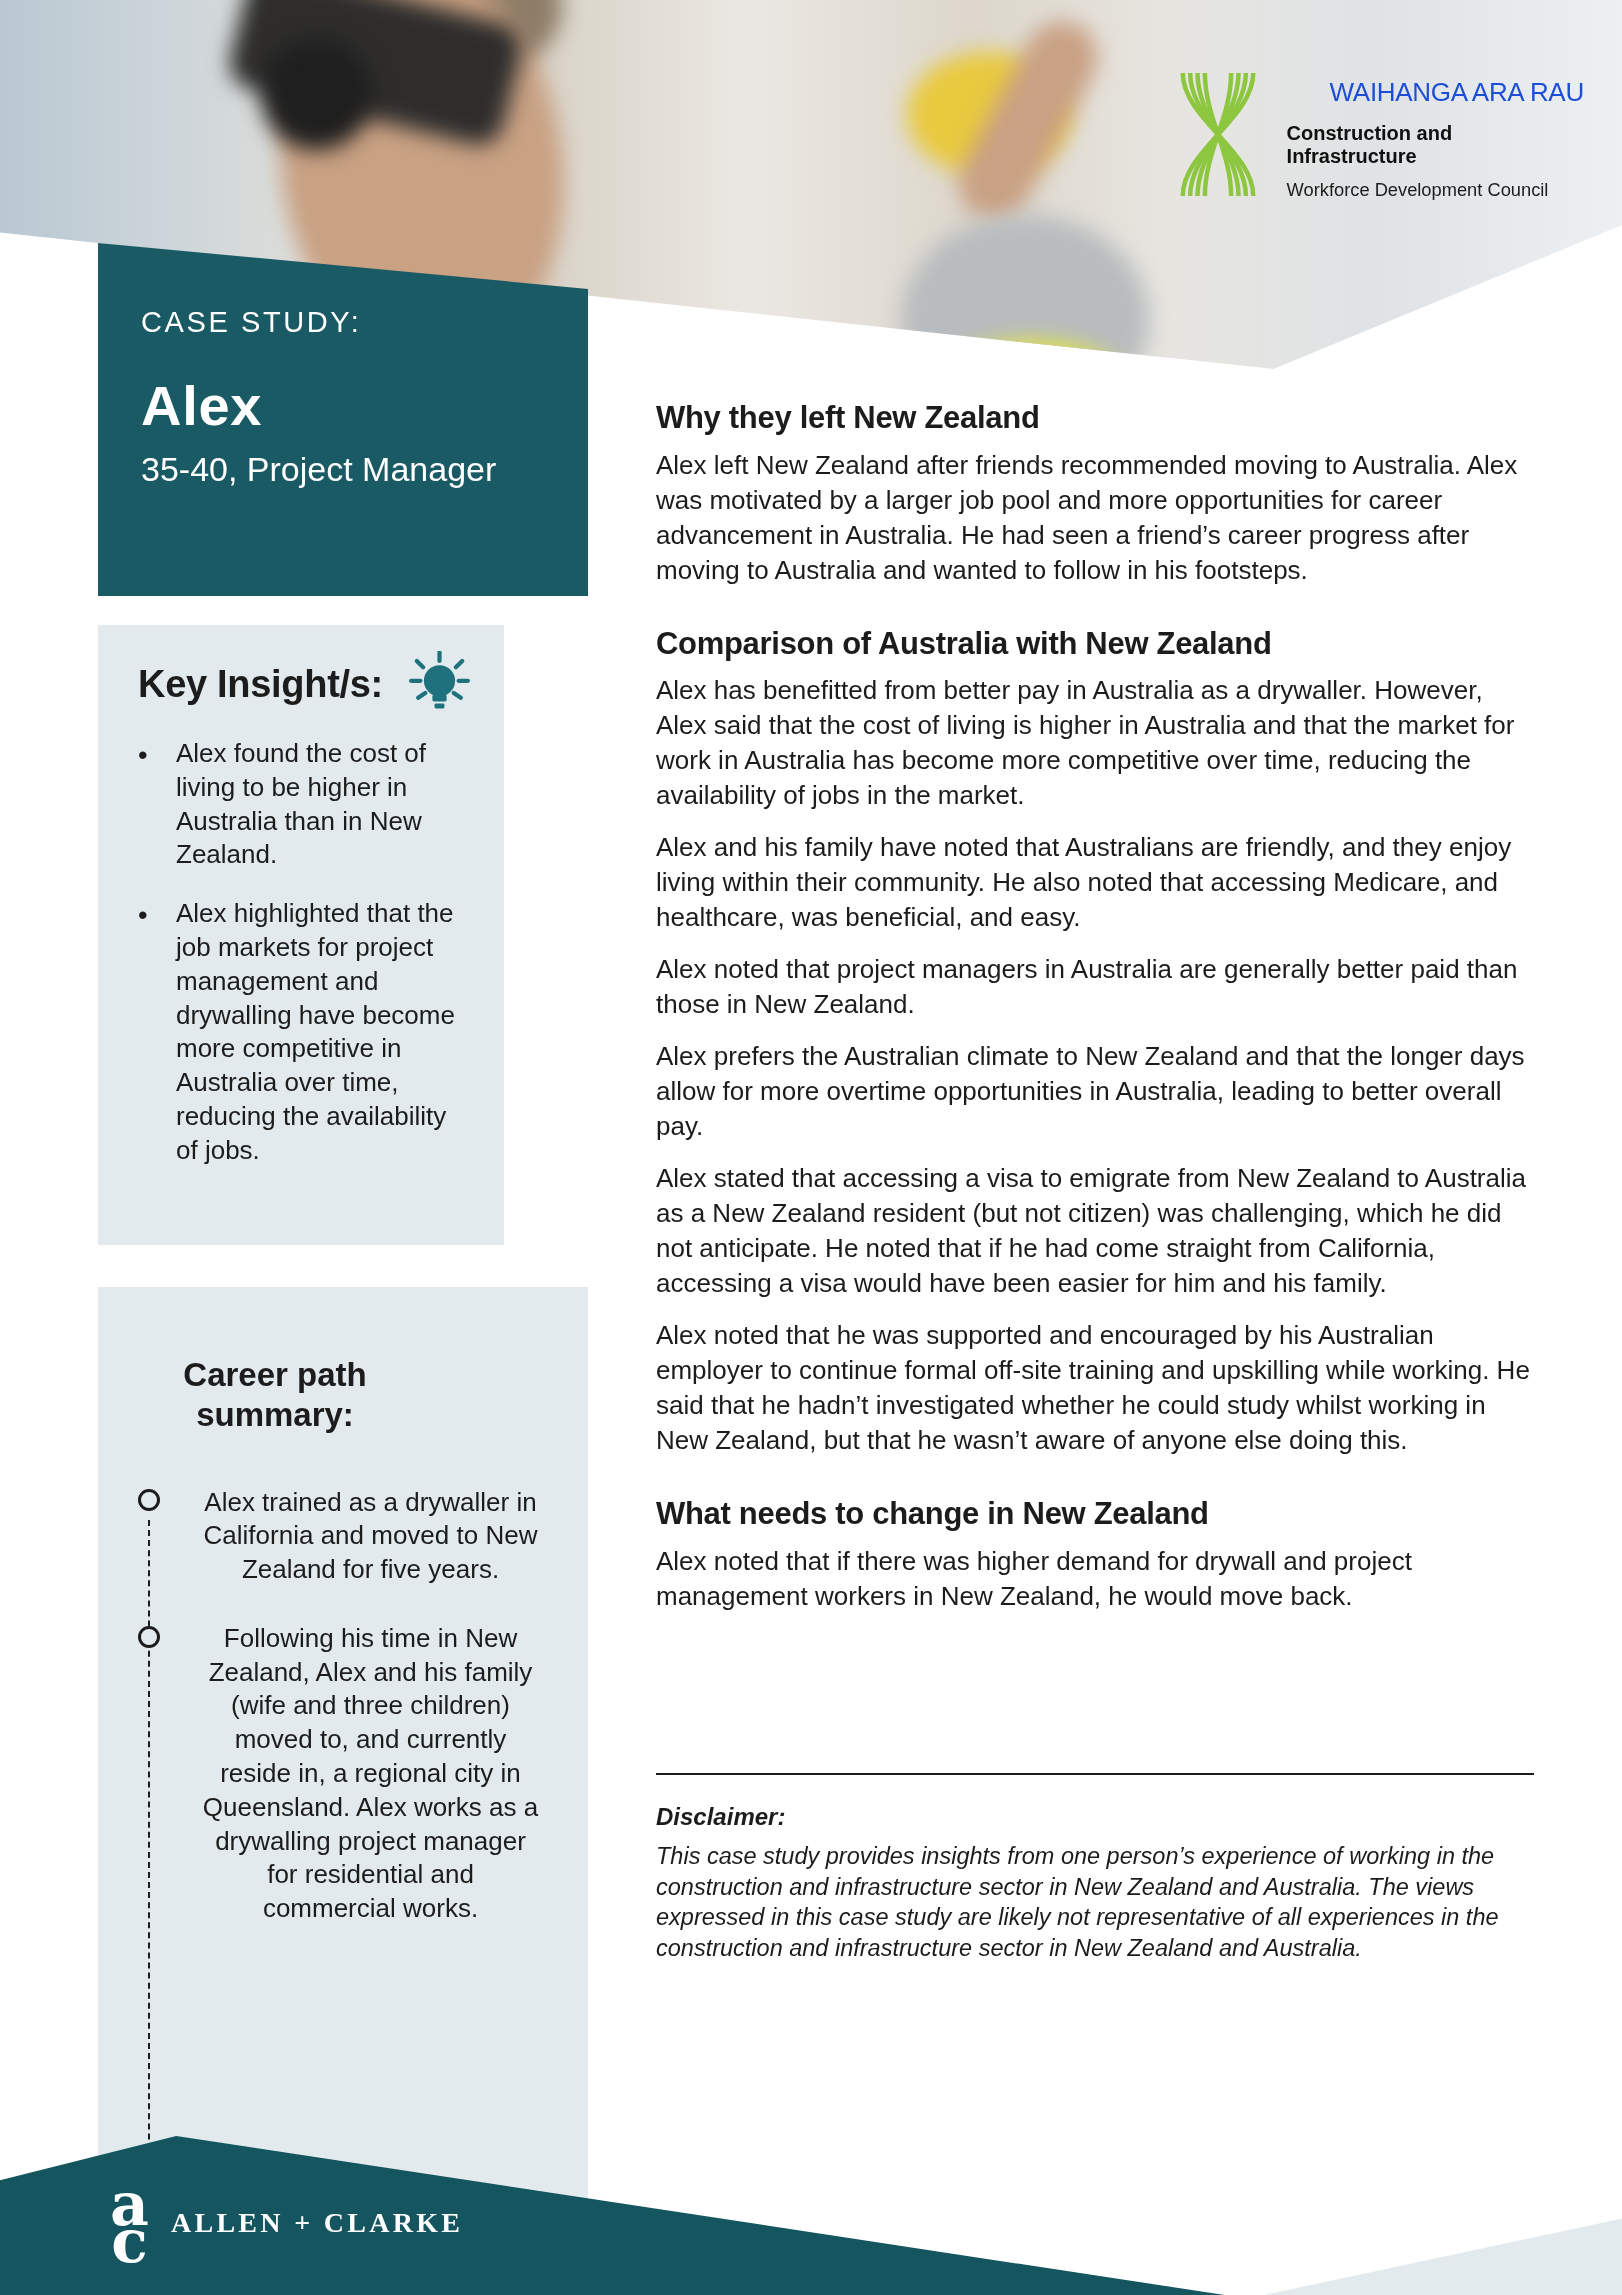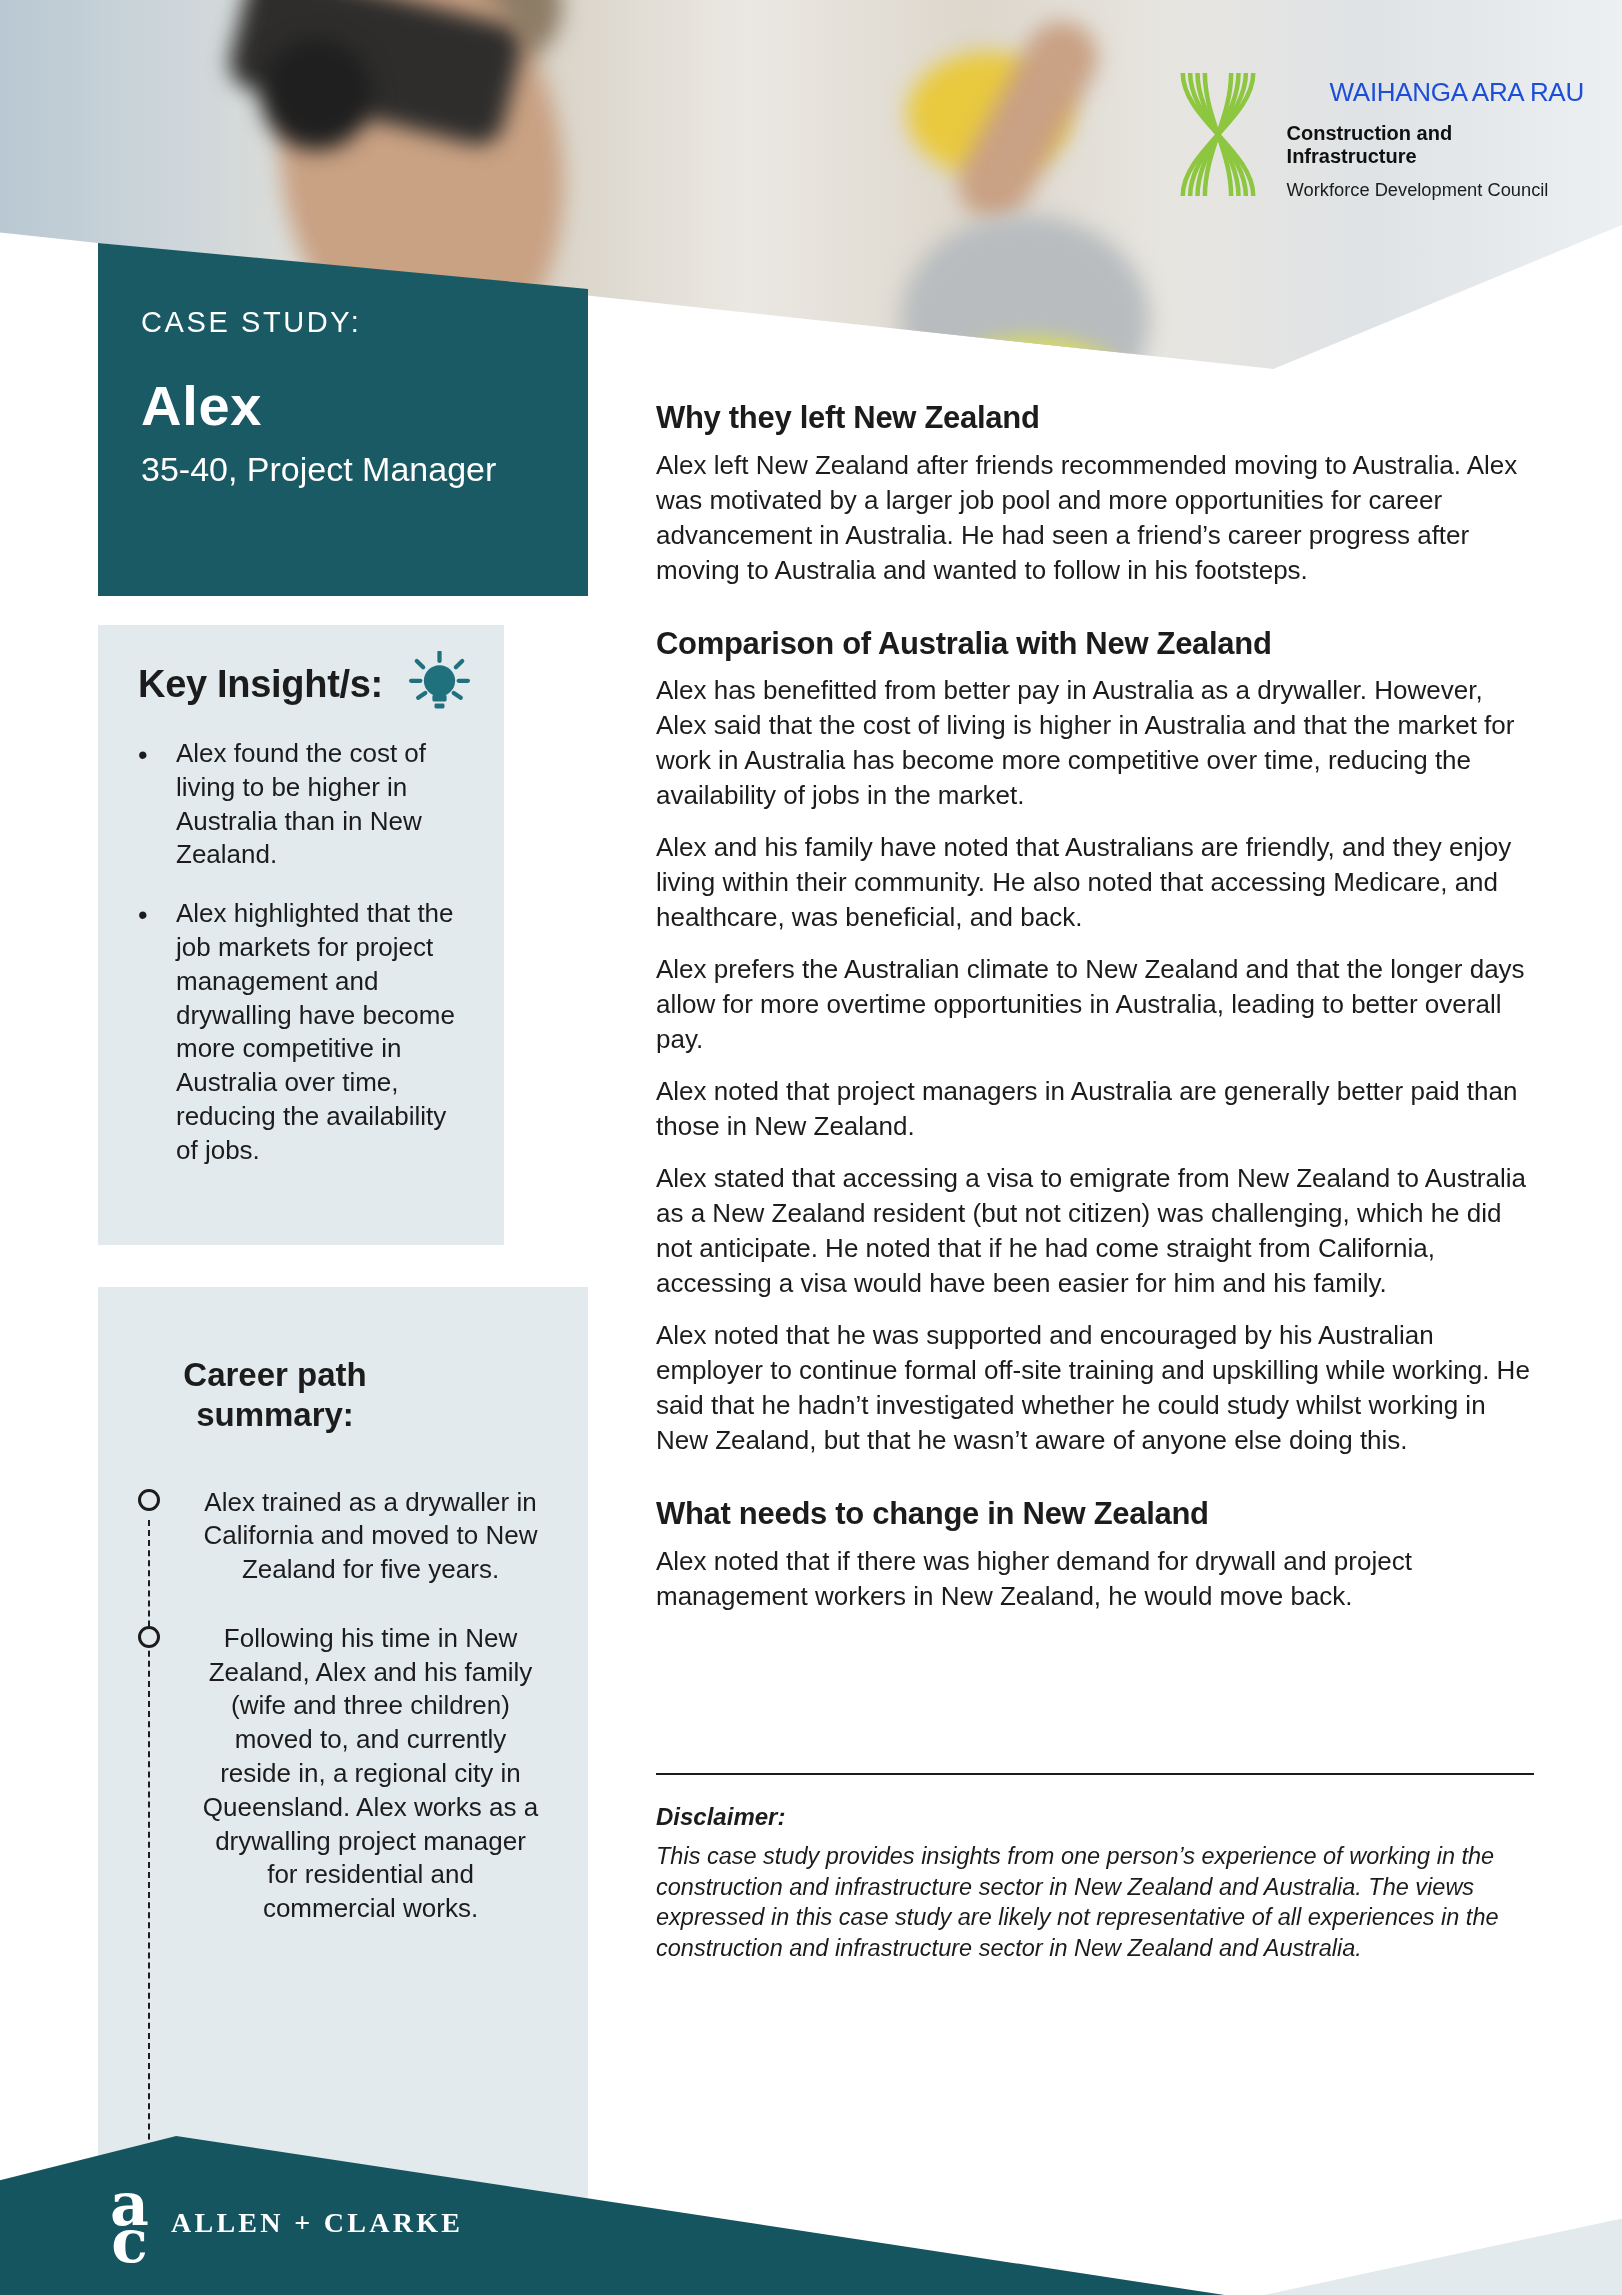--- a/index.html
+++ b/index.html
@@ -194,23 +194,23 @@
       </div>
     </div>
   </div>
 
   <div class="col-right">
     <h2 class="first">Why they left New Zealand</h2>
     <p>Alex left New Zealand after friends recommended moving to Australia. Alex was motivated by a larger job pool and more opportunities for career advancement in Australia. He had seen a friend’s career progress after moving to Australia and wanted to follow in his footsteps.</p>
 
     <h2>Comparison of Australia with New Zealand</h2>
     <p>Alex has benefitted from better pay in Australia as a drywaller. However, Alex said that the cost of living is higher in Australia and that the market for work in Australia has become more competitive over time, reducing the availability of jobs in the market.</p>
-    <p>Alex and his family have noted that Australians are friendly, and they enjoy living within their community. He also noted that accessing Medicare, and healthcare, was beneficial, and back.</p>
+    <p>Alex and his family have noted that Australians are friendly, and they enjoy living within their community. He also noted that accessing Medicare, and healthcare, was beneficial, and easy.</p>
+    <p>Alex noted that project managers in Australia are generally better paid than those in New Zealand.</p>
     <p>Alex prefers the Australian climate to New Zealand and that the longer days allow for more overtime opportunities in Australia, leading to better overall pay.</p>
-    <p>Alex noted that project managers in Australia are generally better paid than those in New Zealand.</p>
     <p>Alex stated that accessing a visa to emigrate from New Zealand to Australia as a New Zealand resident (but not citizen) was challenging, which he did not anticipate. He noted that if he had come straight from California, accessing a visa would have been easier for him and his family.</p>
     <p>Alex noted that he was supported and encouraged by his Australian employer to continue formal off-site training and upskilling while working. He said that he hadn’t investigated whether he could study whilst working in New Zealand, but that he wasn’t aware of anyone else doing this.</p>
 
     <h2>What needs to change in New Zealand</h2>
     <p>Alex noted that if there was higher demand for drywall and project management workers in New Zealand, he would move back.</p>
 
     <div class="rule"></div>
     <div class="disc-title">Disclaimer:</div>
     <div class="disc-text">This case study provides insights from one person’s experience of working in the construction and infrastructure sector in New Zealand and Australia. The views expressed in this case study are likely not representative of all experiences in the construction and infrastructure sector in New Zealand and Australia.</div>
   </div>

